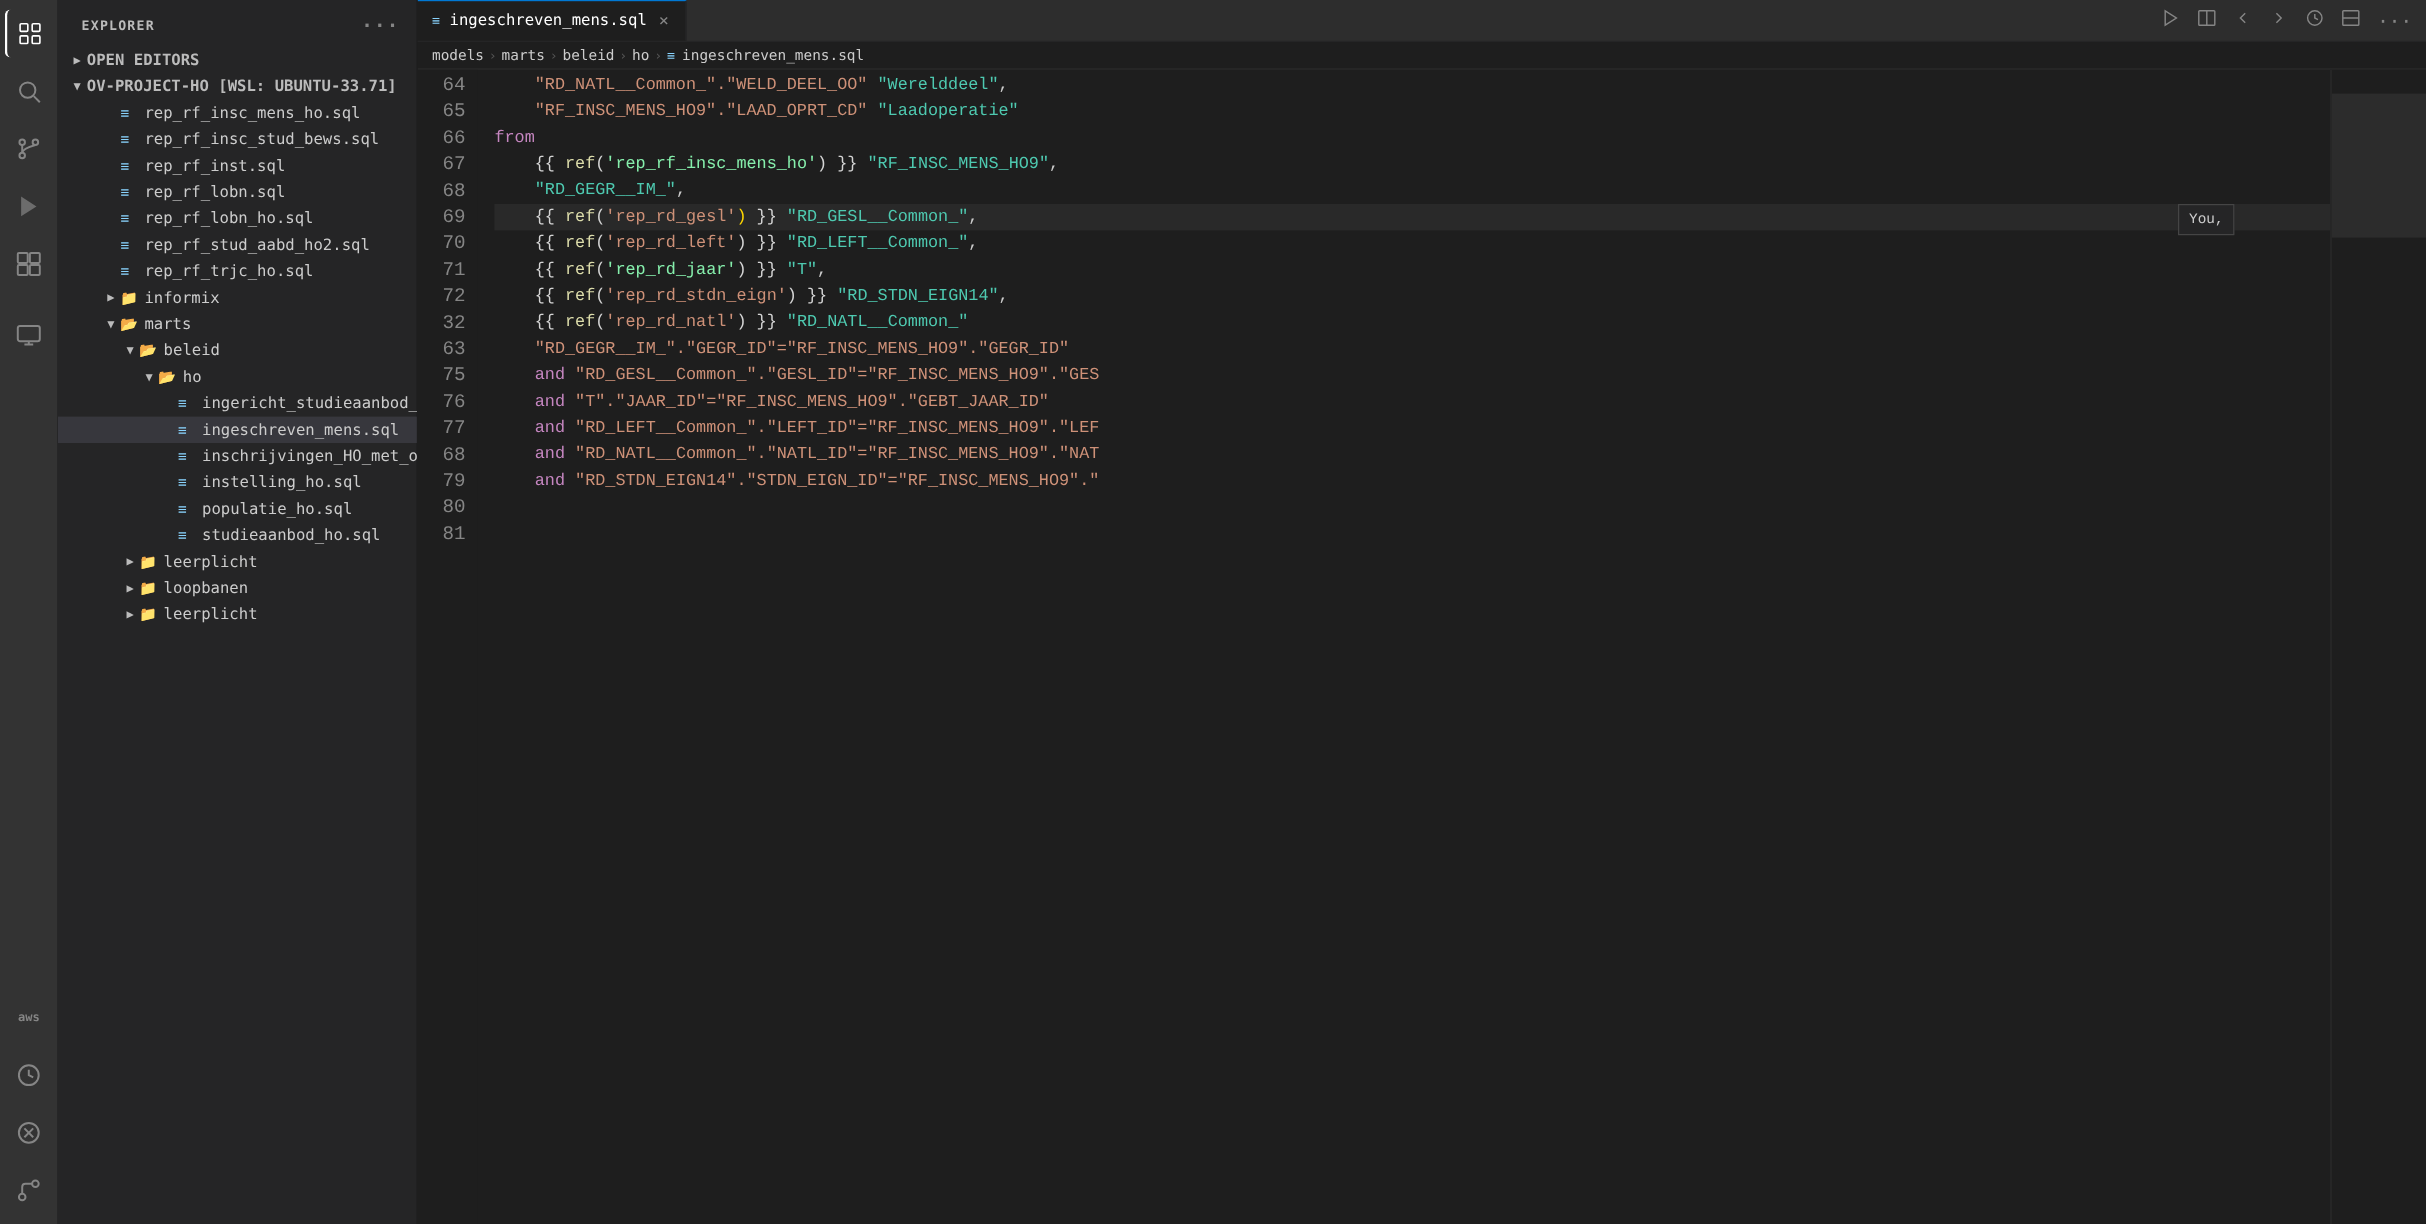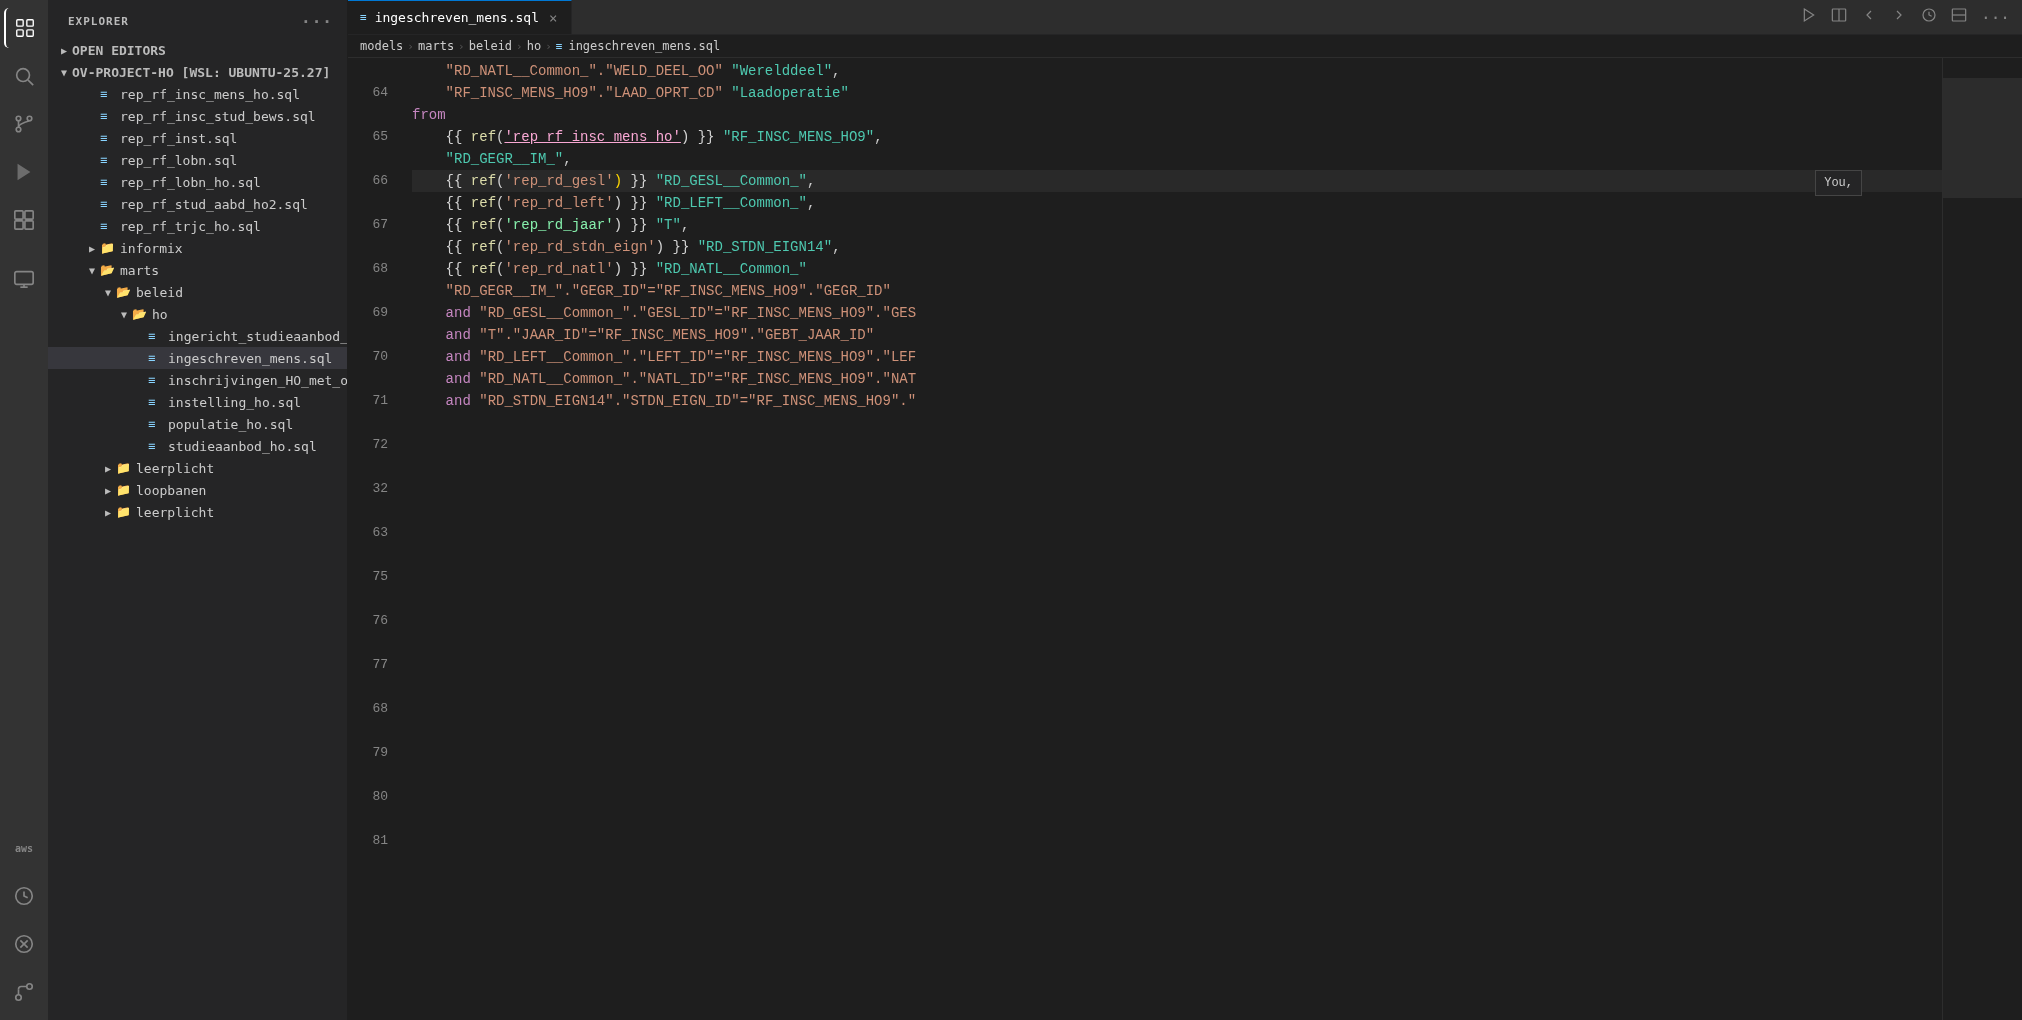--- a/index.html
+++ b/index.html
@@ -204,21 +204,21 @@
     .line-numbers {
       width: 50px;
       background: #1e1e1e;
       color: #858585;
       text-align: right;
       padding: 0 10px 0 0;
       user-select: none;
       flex-shrink: 0;
       padding-top: 2px;
     }
-    .line-numbers div { height: 22px; font-size: 13px; margin-top: 22px; }
+    .line-numbers div { height: 22px; font-size: 16px; }
     .code-content {
       flex: 1;
       overflow-x: auto;
       overflow-y: auto;
       padding: 2px 0 2px 14px;
       position: relative;
     }
     .code-line {
       height: 22px;
       white-space: pre;
@@ -328,21 +328,21 @@
 
     <div class="tree-item section-header">
       <span class="indent" style="width:8px;"></span>
       <span class="chevron">▶</span>
       <span class="label">OPEN EDITORS</span>
     </div>
 
     <div class="tree-item section-header">
       <span class="indent" style="width:8px;"></span>
       <span class="chevron">▼</span>
-      <span class="label">OV-PROJECT-HO [WSL: UBUNTU-25.27]</span>
+      <span class="label">OV-PROJECT-HO [WSL: UBUNTU-33.71]</span>
     </div>
 
     <div class="tree-item">
       <span class="indent" style="width:36px;"></span>
       <span class="chevron"></span>
       <span class="file-icon">≡</span>
       <span class="label">rep_rf_insc_mens_ho.sql</span>
     </div>
     <div class="tree-item">
       <span class="indent" style="width:36px;"></span>
@@ -538,21 +538,21 @@
       <div>77</div>
       <div>68</div>
       <div>79</div>
       <div>80</div>
       <div>81</div>
     </div>
     <div class="code-content">
       <span class="code-line">    <span style="color:#ce9178;">"RD_NATL__Common_"."WELD_DEEL_OO"</span> <span style="color:#4ec9b0;">"Werelddeel"</span>,</span>
       <span class="code-line">    <span style="color:#ce9178;">"RF_INSC_MENS_HO9"."LAAD_OPRT_CD"</span> <span style="color:#4ec9b0;">"Laadoperatie"</span></span>
       <span class="code-line"><span style="color:#c586c0;">from</span></span>
-      <span class="code-line">    <span style="color:#d4d4d4;">{{</span> <span style="color:#dcdcaa;">ref</span><span style="color:#d4d4d4;">(</span><span style="color:#f9a8d4;text-decoration:underline;">'rep_rf_insc_mens_ho'</span><span style="color:#d4d4d4;">) }}</span> <span style="color:#4ec9b0;">"RF_INSC_MENS_HO9"</span>,</span>
+      <span class="code-line">    <span style="color:#d4d4d4;">{{</span> <span style="color:#dcdcaa;">ref</span><span style="color:#d4d4d4;">(</span><span style="color:#86efac;">'rep_rf_insc_mens_ho'</span><span style="color:#d4d4d4;">) }}</span> <span style="color:#4ec9b0;">"RF_INSC_MENS_HO9"</span>,</span>
       <span class="code-line">    <span style="color:#4ec9b0;">"RD_GEGR__IM_"</span>,</span>
       <span class="code-line current-line" style="position:relative;">    <span style="color:#d4d4d4;">{{</span> <span style="color:#dcdcaa;">ref</span><span style="color:#d4d4d4;">(</span><span style="color:#ce9178;">'rep_rd_gesl'</span><span style="color:#ffd700;">)</span><span style="color:#d4d4d4;"> }}</span> <span style="color:#4ec9b0;">"RD_GESL__Common_"</span>,<span style="position:absolute;right:80px;background:#252526;border:1px solid #454545;padding:1px 8px;font-size:12px;color:#ccc;">You,</span></span>
       <span class="code-line">    <span style="color:#d4d4d4;">{{</span> <span style="color:#dcdcaa;">ref</span><span style="color:#d4d4d4;">(</span><span style="color:#ce9178;">'rep_rd_left'</span><span style="color:#d4d4d4;">) }}</span> <span style="color:#4ec9b0;">"RD_LEFT__Common_"</span>,</span>
       <span class="code-line">    <span style="color:#d4d4d4;">{{</span> <span style="color:#dcdcaa;">ref</span><span style="color:#d4d4d4;">(</span><span style="color:#86efac;">'rep_rd_jaar'</span><span style="color:#d4d4d4;">) }}</span> <span style="color:#4ec9b0;">"T"</span>,</span>
       <span class="code-line">    <span style="color:#d4d4d4;">{{</span> <span style="color:#dcdcaa;">ref</span><span style="color:#d4d4d4;">(</span><span style="color:#ce9178;">'rep_rd_stdn_eign'</span><span style="color:#d4d4d4;">) }}</span> <span style="color:#4ec9b0;">"RD_STDN_EIGN14"</span>,</span>
       <span class="code-line">    <span style="color:#d4d4d4;">{{</span> <span style="color:#dcdcaa;">ref</span><span style="color:#d4d4d4;">(</span><span style="color:#ce9178;">'rep_rd_natl'</span><span style="color:#d4d4d4;">) }}</span> <span style="color:#4ec9b0;">"RD_NATL__Common_"</span></span>
       <span class="code-line">    <span style="color:#ce9178;">"RD_GEGR__IM_"."GEGR_ID"="RF_INSC_MENS_HO9"."GEGR_ID"</span></span>
       <span class="code-line">    <span style="color:#c586c0;">and</span> <span style="color:#ce9178;">"RD_GESL__Common_"."GESL_ID"="RF_INSC_MENS_HO9"."GES</span></span>
       <span class="code-line">    <span style="color:#c586c0;">and</span> <span style="color:#ce9178;">"T"."JAAR_ID"="RF_INSC_MENS_HO9"."GEBT_JAAR_ID"</span></span>
       <span class="code-line">    <span style="color:#c586c0;">and</span> <span style="color:#ce9178;">"RD_LEFT__Common_"."LEFT_ID"="RF_INSC_MENS_HO9"."LEF</span></span>

